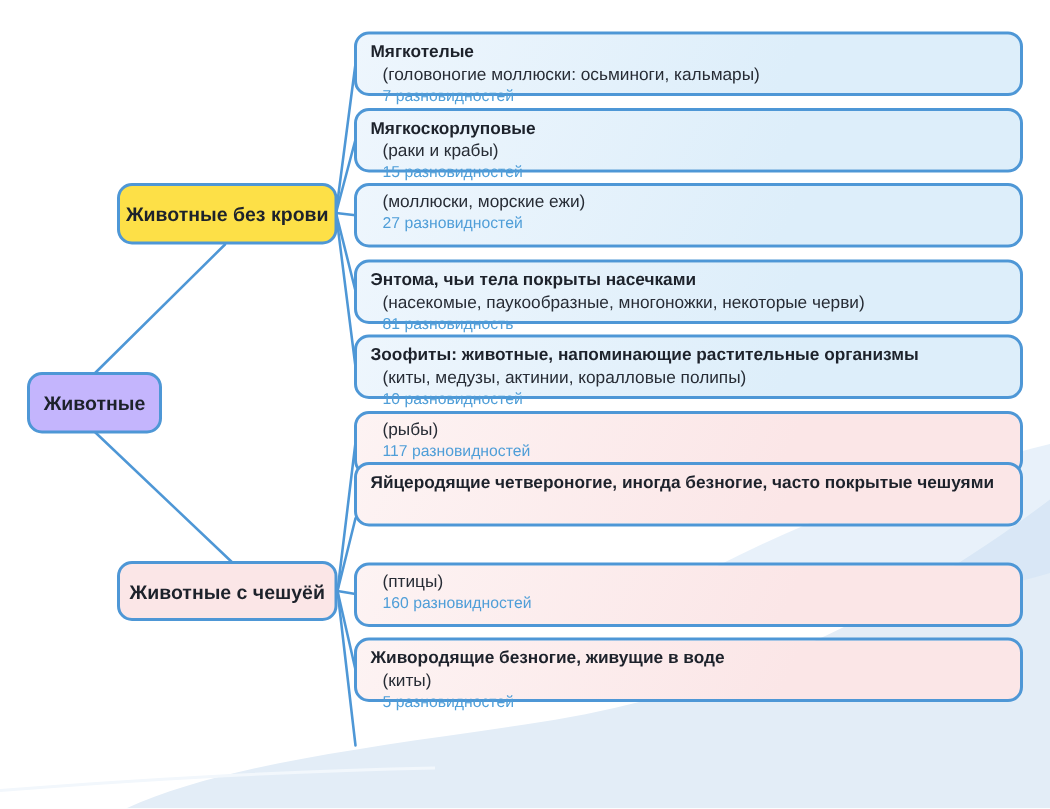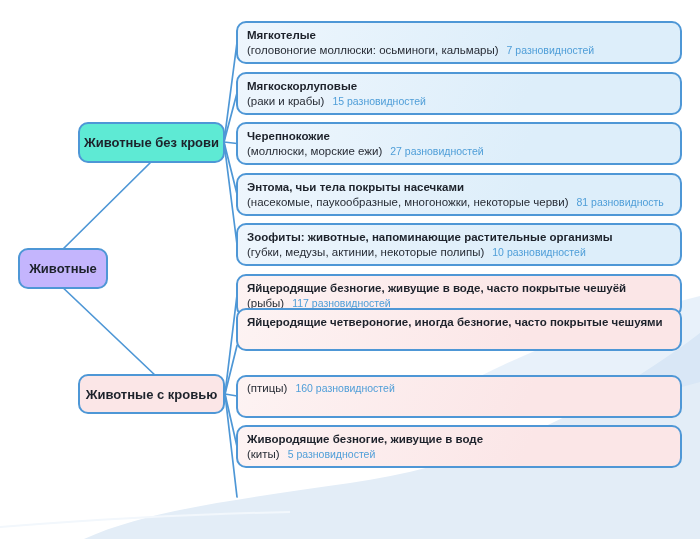--- a/index.html
+++ b/index.html
@@ -12,31 +12,31 @@
   .node{
     position:absolute;left:236px;width:446px;height:43px;
     border:2px solid #4e97d6;border-radius:10px;box-sizing:border-box;
     padding:4px 9px 17px 9px;
   }
   .node.blue{background:linear-gradient(115deg,#eef6fd 0%,#ddeefa 65%);}
   .node.pink{background:linear-gradient(115deg,#fdf3f3 0%,#fbe6e7 65%);}
   .node-title{
     font-size:11.5px;font-weight:700;color:#1d222b;line-height:16px;white-space:nowrap;
   }
-  .sub-row{display:flex;align-items:baseline;}
+  .sub-row{display:flex;align-items:baseline;flex-direction:column;}
   .node-subtitle{font-size:11.5px;color:#272c35;line-height:15px;white-space:nowrap;}
   .node-count{font-size:10.5px;color:#4f9ed8;white-space:nowrap;margin-left:8px;}
   
   .hub{
     position:absolute;display:flex;align-items:center;justify-content:center;
     border:2px solid #4e97d6;border-radius:10px;box-sizing:border-box;
     font-size:13px;font-weight:700;color:#1d222b;text-align:center;
   }
   .hub.root{left:18px;top:248px;width:90px;height:41px;background:#c4b5fd;}
-  .hub.bloodless{left:78px;top:122px;width:147px;height:41px;background:#5eead4;}
+  .hub.bloodless{left:78px;top:122px;width:147px;height:41px;background:#fde047;}
   .hub.blooded{left:78px;top:374px;width:147px;height:40px;background:#fbe6e7;}
 </style>
 </head>
 <body>
 
 <div class="canvas">
 
   <svg class="bg" viewBox="0 0 700 539">
 
     <path d="M700,333 C585,420 470,466 350,483 C240,499 148,510 84,539 L700,539 Z" fill="#e3edf7"></path>
@@ -59,61 +59,59 @@
     </g>
   </svg>
 
   <div class="hub root">
     <span>Животные</span>
   </div>
   <div class="hub bloodless">
     <span>Животные без крови</span>
   </div>
   <div class="hub blooded">
-    <span>Животные с кровью</span>
+    <span>Животные с чешуёй</span>
   </div>
 
   <div class="node blue" style="top:21px">
     <div class="node-title">Мягкотелые</div>
     <div class="sub-row">
       <span class="node-subtitle">(головоногие моллюски: осьминоги, кальмары)</span>
       <span class="node-count">7 разновидностей</span>
     </div>
   </div>
   <div class="node blue" style="top:71.5px">
     <div class="node-title">Мягкоскорлуповые</div>
     <div class="sub-row">
       <span class="node-subtitle">(раки и крабы)</span>
       <span class="node-count">15 разновидностей</span>
     </div>
   </div>
   <div class="node blue" style="top:122px">
-    <div class="node-title">Черепнокожие</div>
     <div class="sub-row">
       <span class="node-subtitle">(моллюски, морские ежи)</span>
       <span class="node-count">27 разновидностей</span>
     </div>
   </div>
   <div class="node blue" style="top:172.5px">
     <div class="node-title">Энтома, чьи тела покрыты насечками</div>
     <div class="sub-row">
       <span class="node-subtitle">(насекомые, паукообразные, многоножки, некоторые черви)</span>
       <span class="node-count">81 разновидность</span>
     </div>
   </div>
   <div class="node blue" style="top:223px">
     <div class="node-title">Зоофиты: животные, напоминающие растительные организмы</div>
     <div class="sub-row">
-      <span class="node-subtitle">(губки, медузы, актинии, некоторые полипы)</span>
+      <span class="node-subtitle">(киты, медузы, актинии, коралловые полипы)</span>
       <span class="node-count">10 разновидностей</span>
     </div>
   </div>
 
   <div class="node pink" style="top:273.5px">
-    <div class="node-title">Яйцеродящие безногие, живущие в воде, часто покрытые чешуёй</div>
     <div class="sub-row">
       <span class="node-subtitle">(рыбы)</span>
       <span class="node-count">117 разновидностей</span>
     </div>
   </div>
   <div class="node pink" style="top:308px">
     <div class="node-title">Яйцеродящие четвероногие, иногда безногие, часто покрытые чешуями</div>
   </div>
   <div class="node pink" style="top:374.5px">
     <div class="sub-row">

